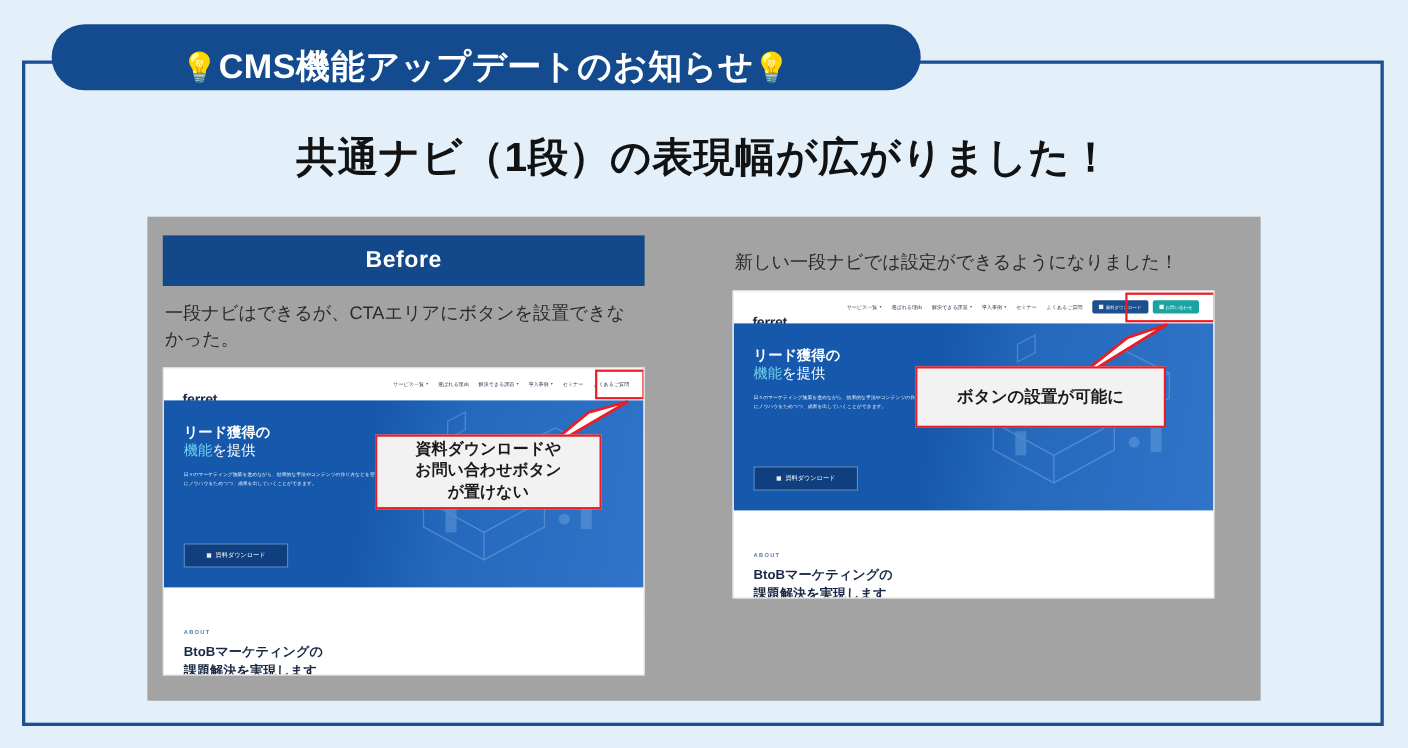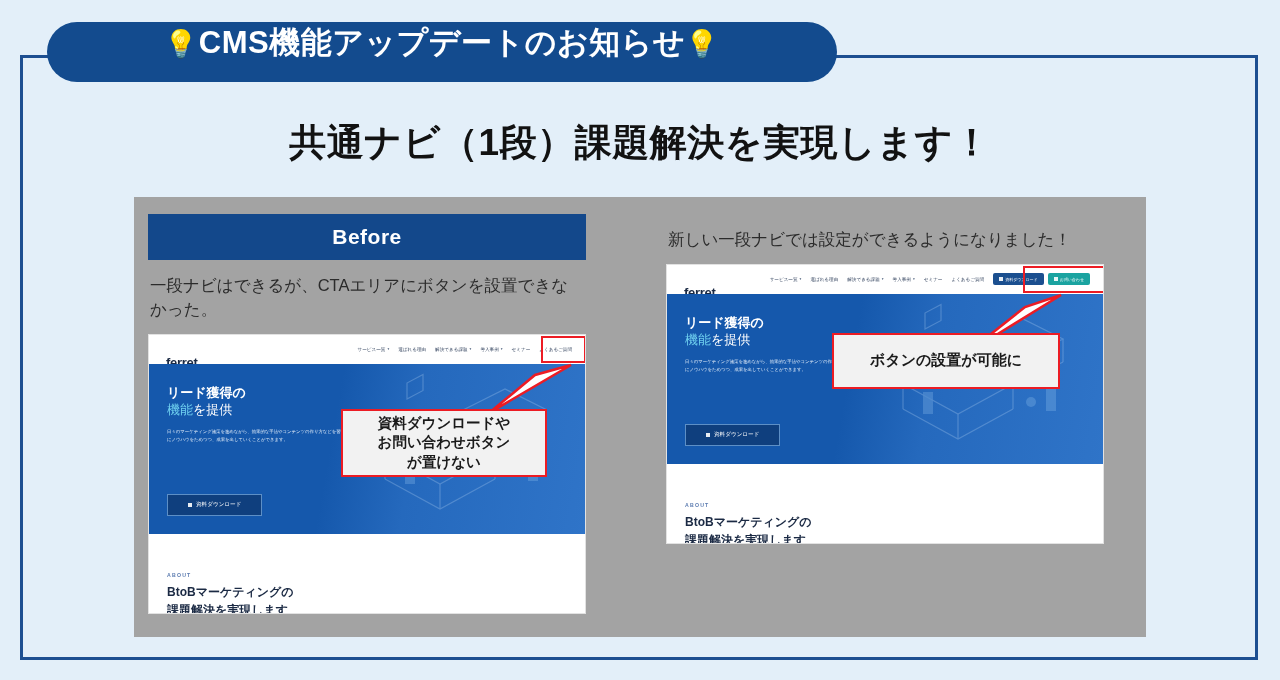--- a/index.html
+++ b/index.html
@@ -9,21 +9,21 @@
     font-family:"Liberation Sans","DejaVu Sans",sans-serif;
     overflow:hidden;position:relative;
   }
   .frame{
     position:absolute;left:20px;top:55px;width:1238px;height:605px;
     border:3px solid #1d4f91;box-sizing:border-box;
   }
   .banner{
     position:absolute;left:47px;top:22px;width:790px;height:60px;
     background:#134b8e;border-radius:30px;
-    display:flex;align-items:flex-start;justify-content:center;
+    display:flex;align-items:flex-end;justify-content:center;
     z-index:5;
   }
   .banner-text{
     color:#ffffff;font-size:31px;font-weight:bold;letter-spacing:.5px;
     white-space:nowrap;
   }
   .bulb{font-size:27px;line-height:1;}
   .headline{
     position:absolute;left:0;top:118px;width:1280px;text-align:center;
     font-size:37px;font-weight:bold;color:#121212;letter-spacing:.5px;
@@ -93,21 +93,21 @@
 <body>
 
 <div class="frame"></div>
 
 <div class="banner">
   <span class="banner-text">
     <span class="bulb">💡</span><span>CMS機能アップデートのお知らせ</span><span class="bulb">💡</span>
   </span>
 </div>
 
-<div class="headline">共通ナビ（1段）課題解決を実現します！</div>
+<div class="headline">共通ナビ（1段）の表現幅が広がりました！</div>
 
 <div class="panel">
   <div class="cols">
 
     <div class="col">
       <div class="col-head">Before</div>
       <div class="col-desc">一段ナビはできるが、CTAエリアにボタンを設置できなかった。</div>
 
       <div class="mock">
         <div class="mock-nav">
@@ -179,21 +179,21 @@
           <div class="pagetop">
             <span class="brokenbox"></span>
             <span>ページトップへ戻る</span>
           </div>
         </div>
 
         <div class="redbox" style="left:392px;top:1px;width:45px;height:27px;"></div>
         <svg class="ptr" style="left:190px;top:16px;width:235px;height:95px;" viewBox="0 0 235 95">
           <polygon points="232,14 150,62 196,24" fill="#ffffff" stroke="#ec1c24" stroke-width="2.5"></polygon>
         </svg>
-        <div class="callout callout-b" style="left:192px;top:60px;width:206px;height:68px;margin-top:14px;">
+        <div class="callout callout-b" style="left:192px;top:60px;width:206px;height:68px;">
           <div>
             <span>資料ダウンロードや</span><br>
             <span>お問い合わせボタン</span><br>
             <span>が置けない</span>
           </div>
         </div>
       </div>
     </div>
 
     <div class="col">

